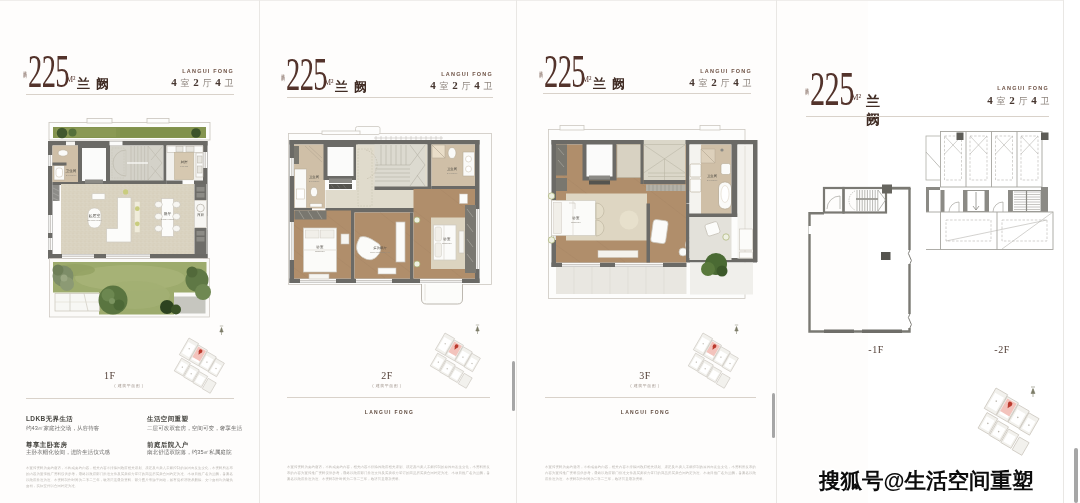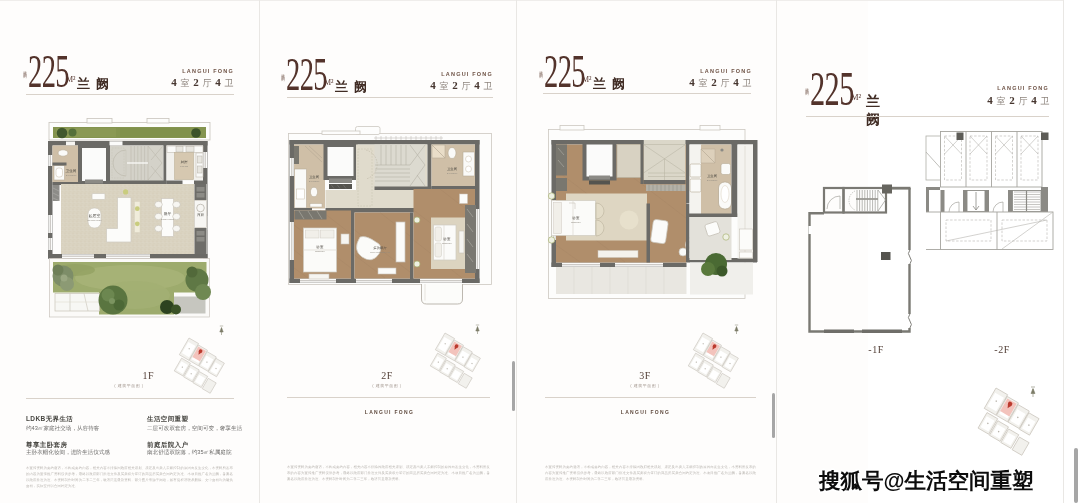--- a/index.html
+++ b/index.html
@@ -325,21 +325,21 @@
           <circle cx="9.5" cy="31" r="0.7"></circle>
             <circle cx="21.5" cy="32.5" r="0.7"></circle>
         </g>
         <rect x="13.5" y="3" width="9.5" height="13" fill="#f3c3bc"></rect>
         <circle cx="18" cy="6" r="2" fill="#bb3a2e"></circle>
         <polygon points="18,10.5 16.3,6.8 19.7,6.8" fill="#bb3a2e"></polygon>
       </g>
     </g>
   </svg>
 
-  <div class="abs flabel" style="left:104px;top:370px;width:50px;text-align:right;">1F</div>
+  <div class="abs flabel" style="left:104px;top:370px;width:50px;text-align:left;">1F</div>
 
   <div class="abs fcap" style="left:104px;top:383px;width:50px;text-align:center;">( 建筑平面图 )</div>
 
   <div class="abs hr" style="left:26px;top:398px;width:208px;"></div>
 
   <div class="abs feat-h" style="left:26px;top:415px;">LDKB无界生活</div>
 
   <div class="abs feat-b" style="left:26px;top:425px;">约43㎡家庭社交场，从容待客</div>
 
   <div class="abs feat-h" style="left:26px;top:441px;">尊享主卧套房</div>

